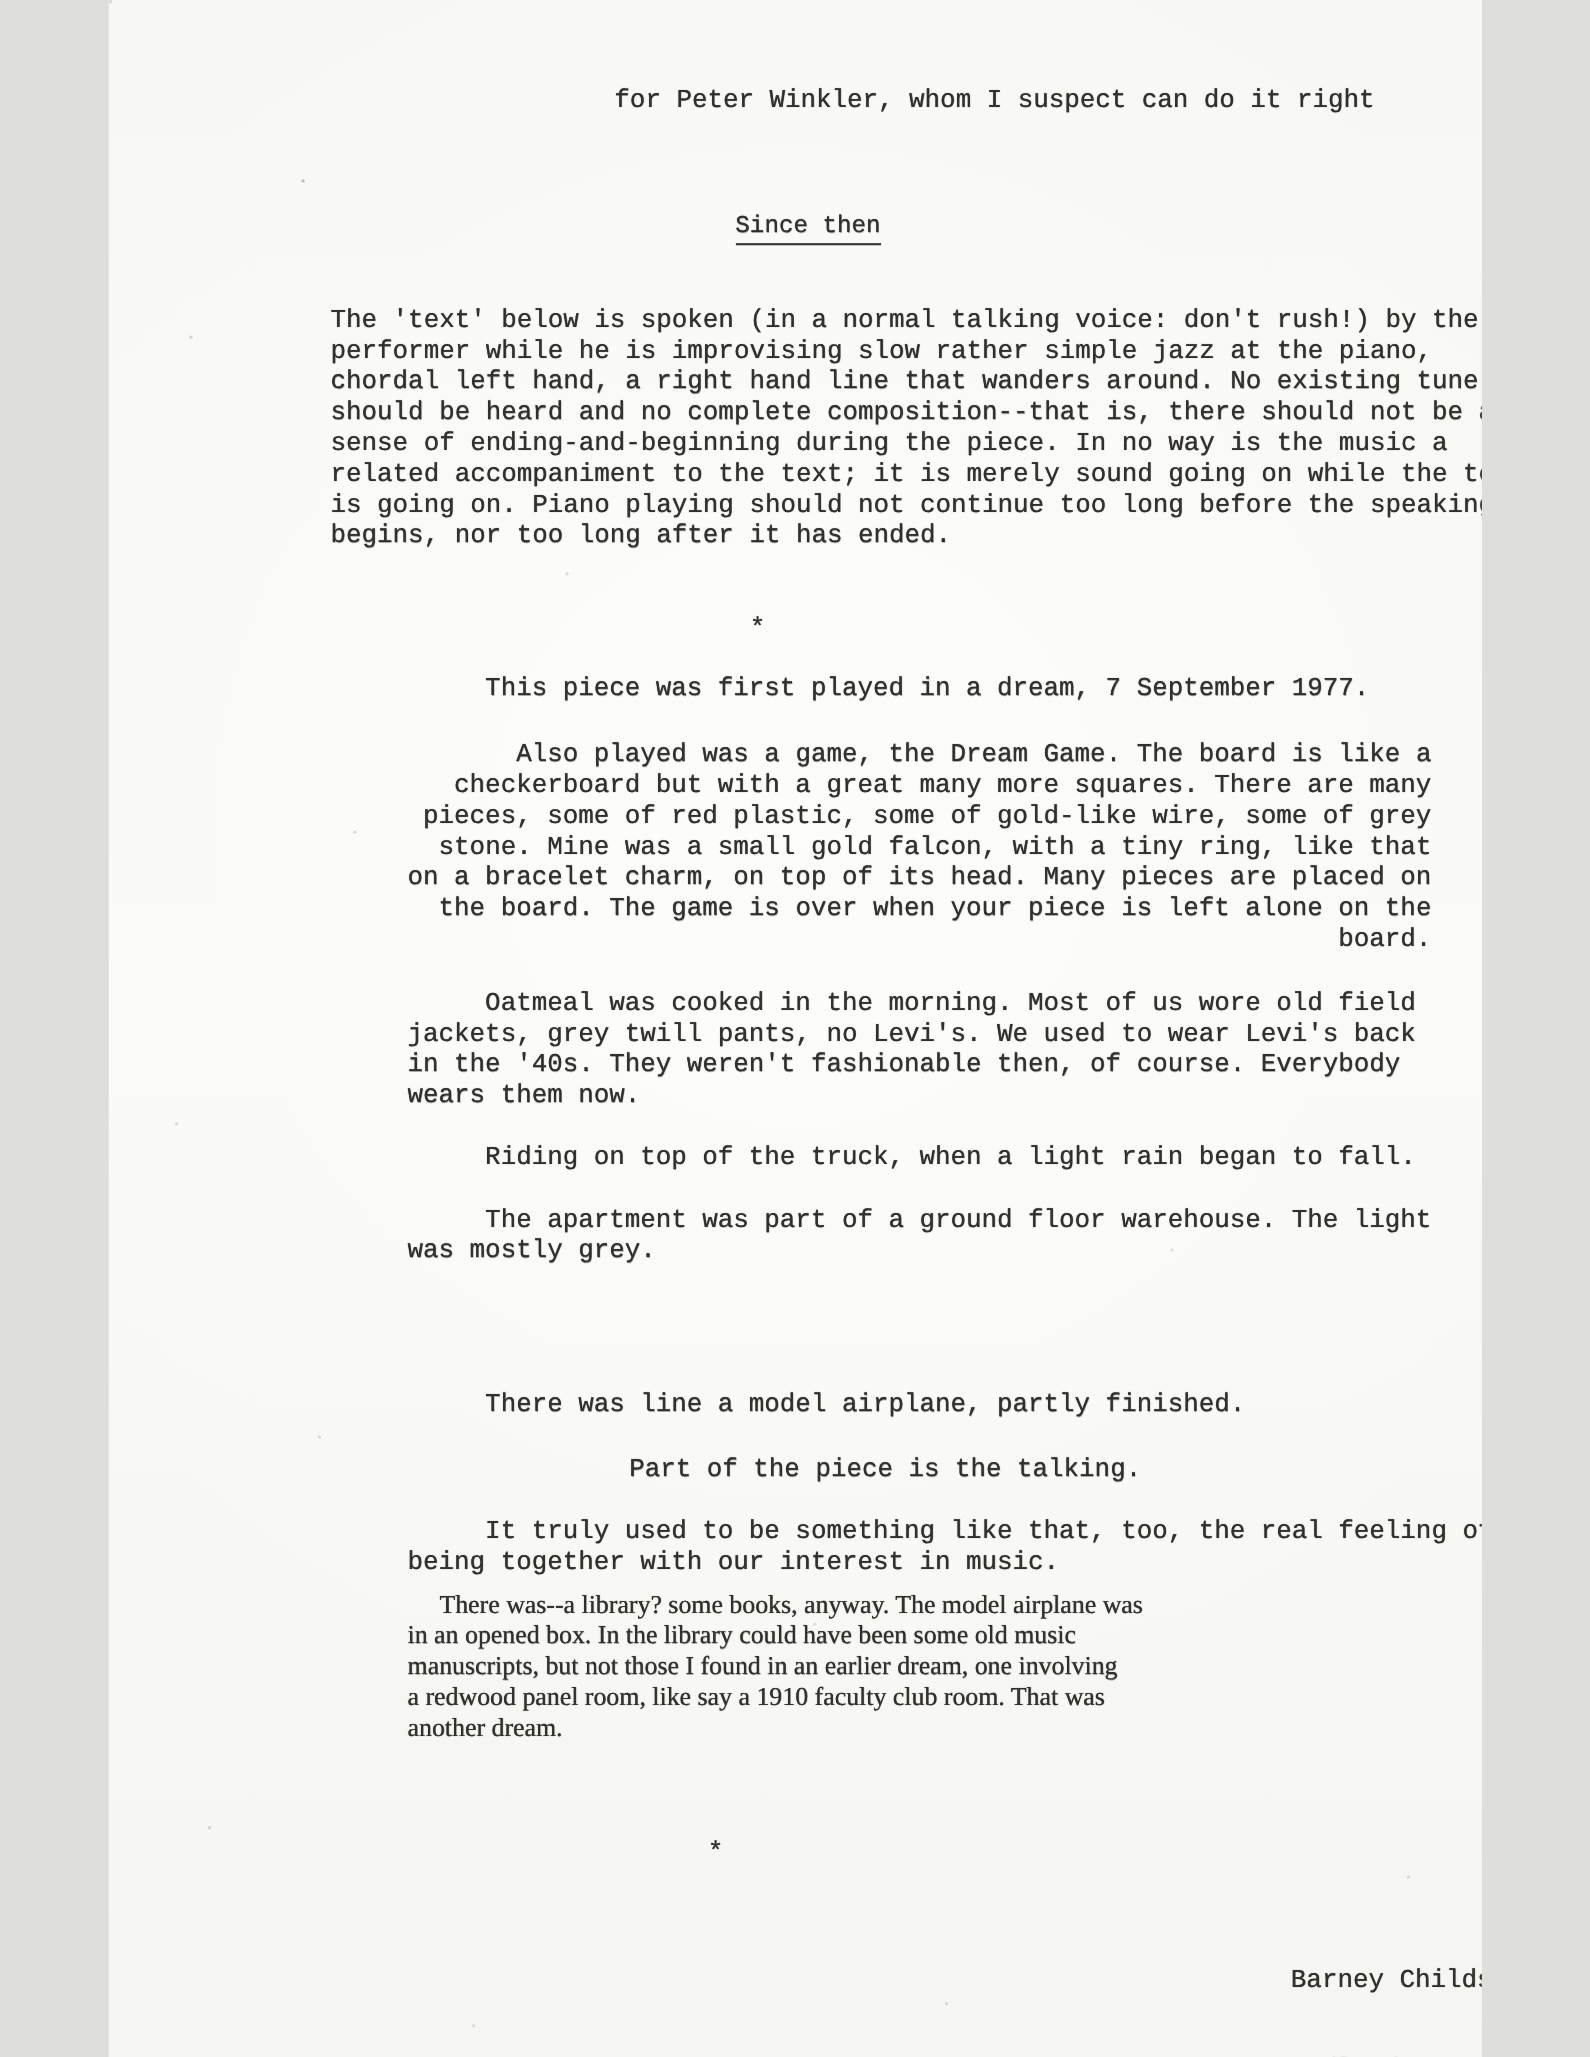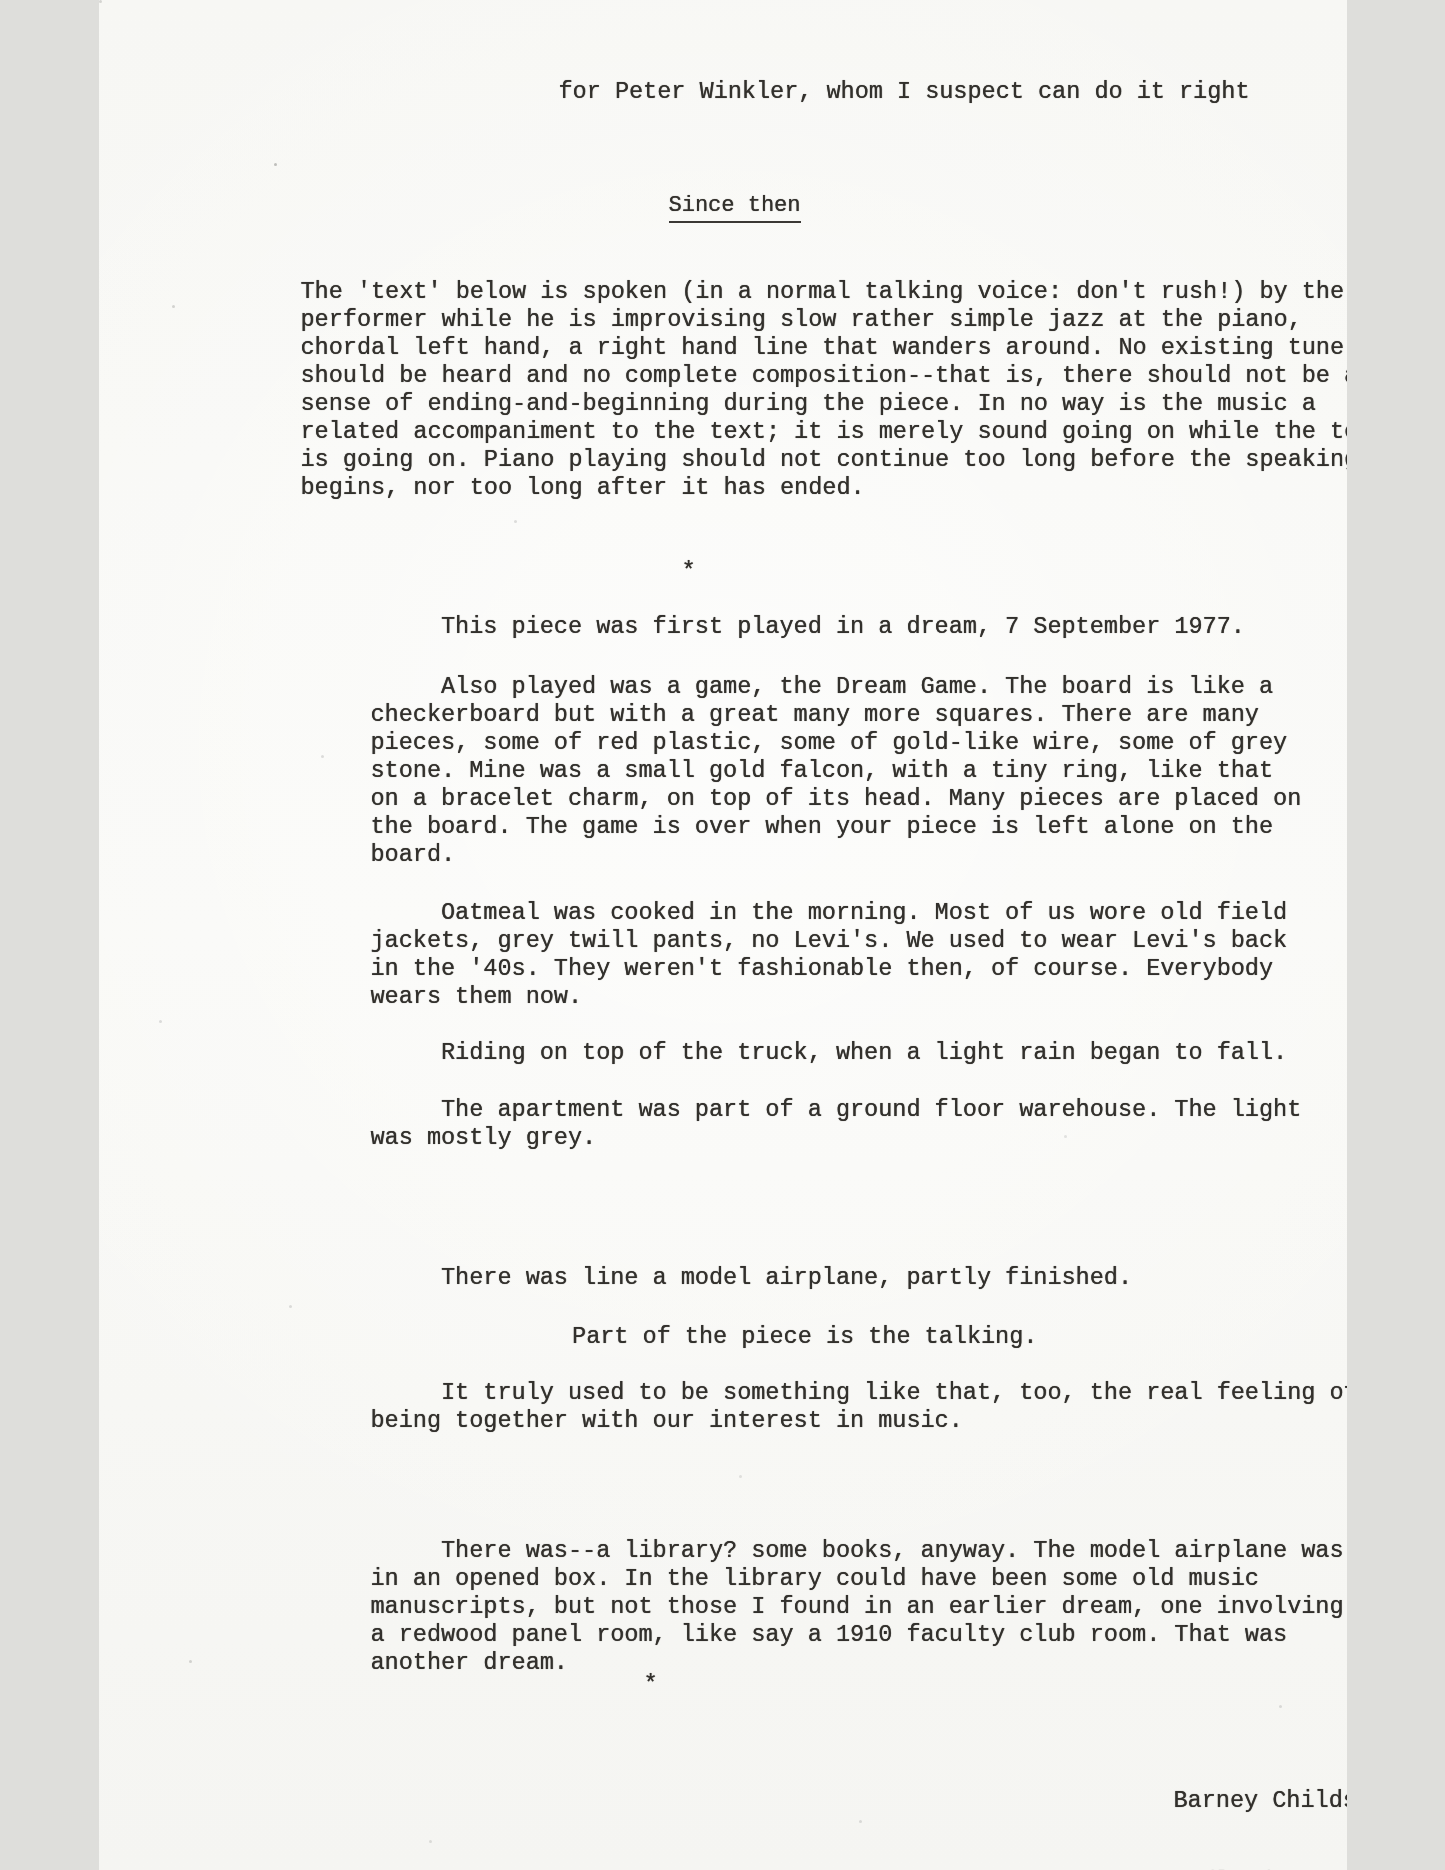--- a/index.html
+++ b/index.html
@@ -42,30 +42,30 @@
       330px 1840px 0 rgba(150,150,148,.28);
   }
   .abs{position:absolute;white-space:pre;}
   .dedication{left:460px;top:78px;}
   .title{left:570px;top:192px;font-weight:normal;font-size:22px;margin:0;
          border-bottom:2px solid #3b3935;padding-bottom:1px;}
   .intro{left:202px;top:278px;}
   .sep1{left:583px;top:558px;}
   .sep2{left:545px;top:1671px;}
   .p0{left:272px;top:613px;}
-  .p1{left:272px;top:673px;}
+  .p1{left:272px;top:673px;text-align:right;}
   .p2{left:272px;top:899px;}
   .p3{left:272px;top:1039px;}
   .p4{left:272px;top:1096px;}
   .p5{left:272px;top:1181px;}
   .p6{left:272px;top:1264px;}
   .p7{left:262px;top:1323px;}
   .p8{left:272px;top:1379px;}
   .p9{left:272px;top:1463px;}
-  .p10{left:272px;top:1537px;}
+  .p10{left:272px;top:1445px;font-family:Liberation Serif, serif;}
   .signature{left:1075px;top:1733px;line-height:27px;}
 </style>
 </head>
 <body>
 
 <div class="page">
 
   <div class="abs dedication">for Peter Winkler, whom I suspect can do it right</div>
 
   <h1 class="abs title">Since then</h1>

